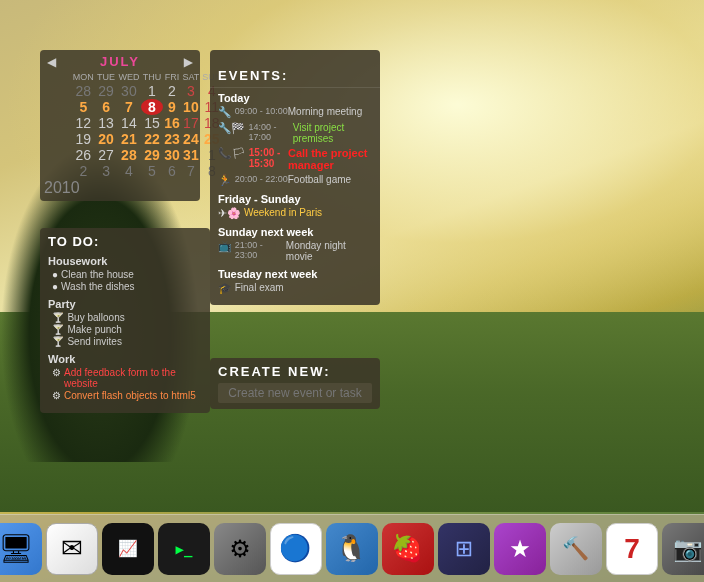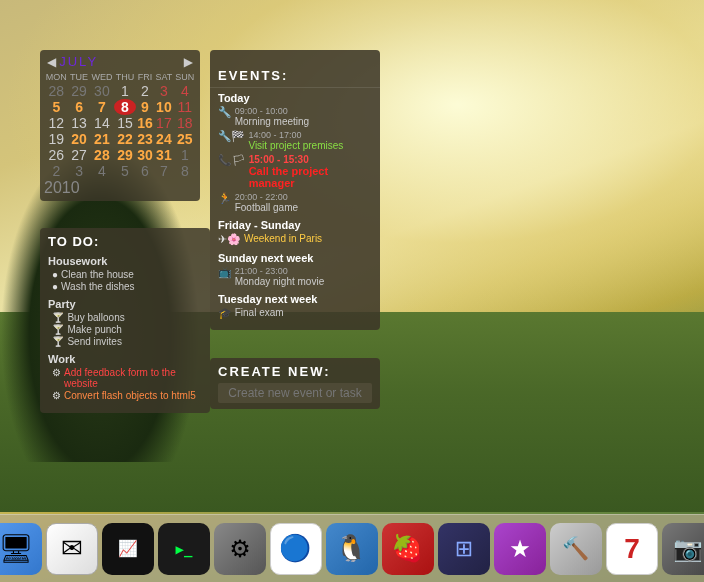--- a/index.html
+++ b/index.html
@@ -94,35 +94,37 @@
       color: #ddd;
     }
     .cal-header {
       display: flex;
       align-items: center;
       justify-content: space-between;
       margin-bottom: 2px;
     }
     .cal-title {
       font-size: 13px;
-      font-weight: normal;
-      color: #6d28d9;
+      font-weight: bold;
+      color: #ec4899;
+      text-align: center;
       flex: 1;
       letter-spacing: 2px;
     }
     .cal-nav {
       cursor: pointer;
       color: #ccc;
       font-size: 12px;
       padding: 0 3px;
     }
     .cal-grid {
       width: 100%;
       border-collapse: collapse;
       font-size: 10px;
+      margin-left: 27px;
     }
     .cal-grid th {
       color: #aaa;
       text-align: center;
       font-weight: normal;
       padding: 1px 0;
       font-size: 9px;
     }
     .cal-grid td {
       text-align: center;
@@ -216,21 +218,21 @@
       margin-bottom: 3px;
       gap: 3px;
     }
     .event-icon { font-size: 11px; flex-shrink: 0; }
     .event-time { font-size: 9px; color: #aaa; }
     .event-name { font-size: 10px; color: #ccc; }
     .event-name.green { color: #88dd44; }
     .event-name.highlight-red { color: #ff2222; font-weight: bold; font-size: 11px; }
     .event-details {
       display: flex;
-      flex-direction: column;
+      flex-direction: row;
     }
     .friday-event { color: #ffcc44; font-size: 10px; }
 
     
     .create-panel {
       position: absolute;
       top: 358px; left: 210px;
       width: 170px;
       background: rgba(60,55,40,0.88);
       border-radius: 4px;

